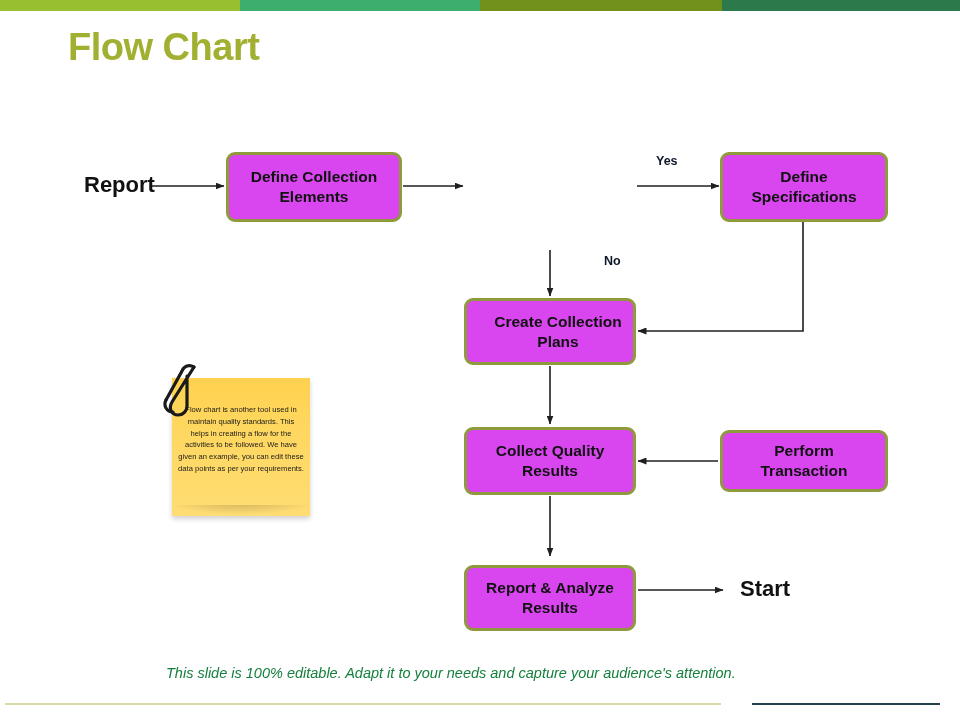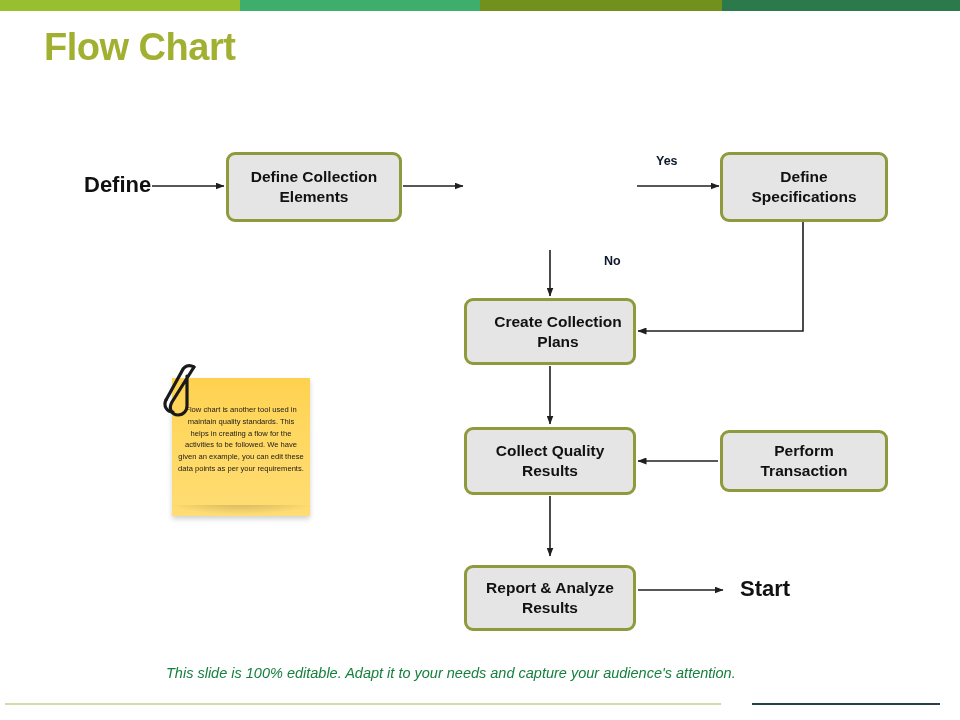--- a/index.html
+++ b/index.html
@@ -23,36 +23,36 @@
     left: 0;
     width: 960px;
     height: 11px;
     display: flex;
   }
   .topbar .seg { height: 100%; }
 
   
   .slide-title {
     position: absolute;
-    left: 44px;
+    left: 68px;
     top: 26px;
     font-size: 38px;
     font-weight: bold;
     color: #A2B032;
     letter-spacing: -0.5px;
     white-space: nowrap;
   }
 
   
   .node {
     position: absolute;
     box-sizing: border-box;
     border: 3px solid #8E9A3B;
     border-radius: 9px;
-    background: #e5e5e5;
+    background: #d946ef;
     display: flex;
     align-items: center;
     justify-content: center;
     text-align: center;
     color: #111111;
     font-size: 15.5px;
     font-weight: bold;
     line-height: 1.28;
     padding: 2px 6px;
   }
@@ -207,21 +207,21 @@
 
     <line x1="550" y1="366" x2="550" y2="424" stroke="#1F1F1F" stroke-width="1.6" marker-end="url(#arrowhead)"></line>
 
     <line x1="718" y1="461" x2="638" y2="461" stroke="#1F1F1F" stroke-width="1.6" marker-end="url(#arrowhead)"></line>
 
     <line x1="550" y1="496" x2="550" y2="556" stroke="#1F1F1F" stroke-width="1.6" marker-end="url(#arrowhead)"></line>
 
     <line x1="638" y1="590" x2="723" y2="590" stroke="#1F1F1F" stroke-width="1.6" marker-end="url(#arrowhead)"></line>
   </svg>
 
-  <div class="terminal" style="left:84px; top:172px;">Define</div>
+  <div class="terminal" style="left:84px; top:172px;">Report</div>
 
   <div class="node" style="left:226px; top:152px; width:176px; height:70px;">
     <span>Define Collection Elements</span>
   </div>
 
 
   <div class="edge-label" style="left:656px; top:154px;">Yes</div>
   <div class="edge-label" style="left:564px; top:254px;margin-left:40px;">No</div>
 
   <div class="node" style="left:720px; top:152px; width:168px; height:70px;">

